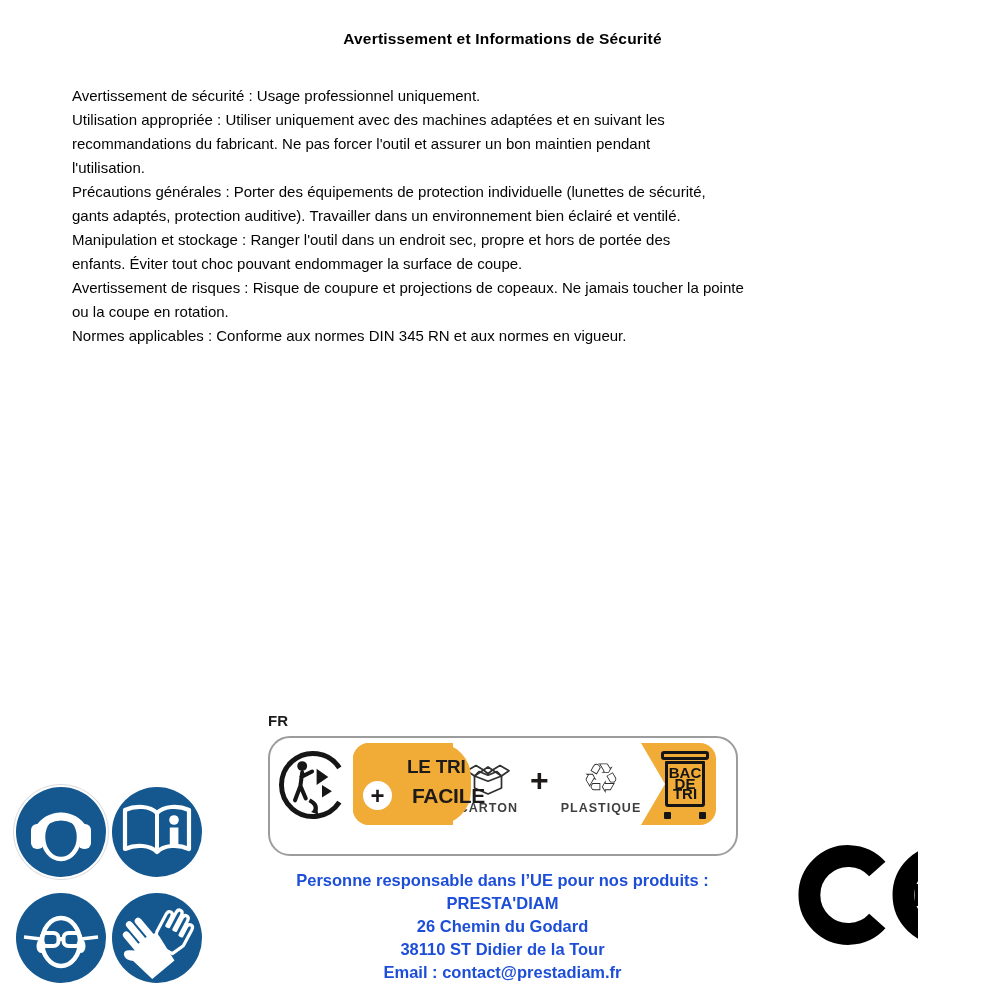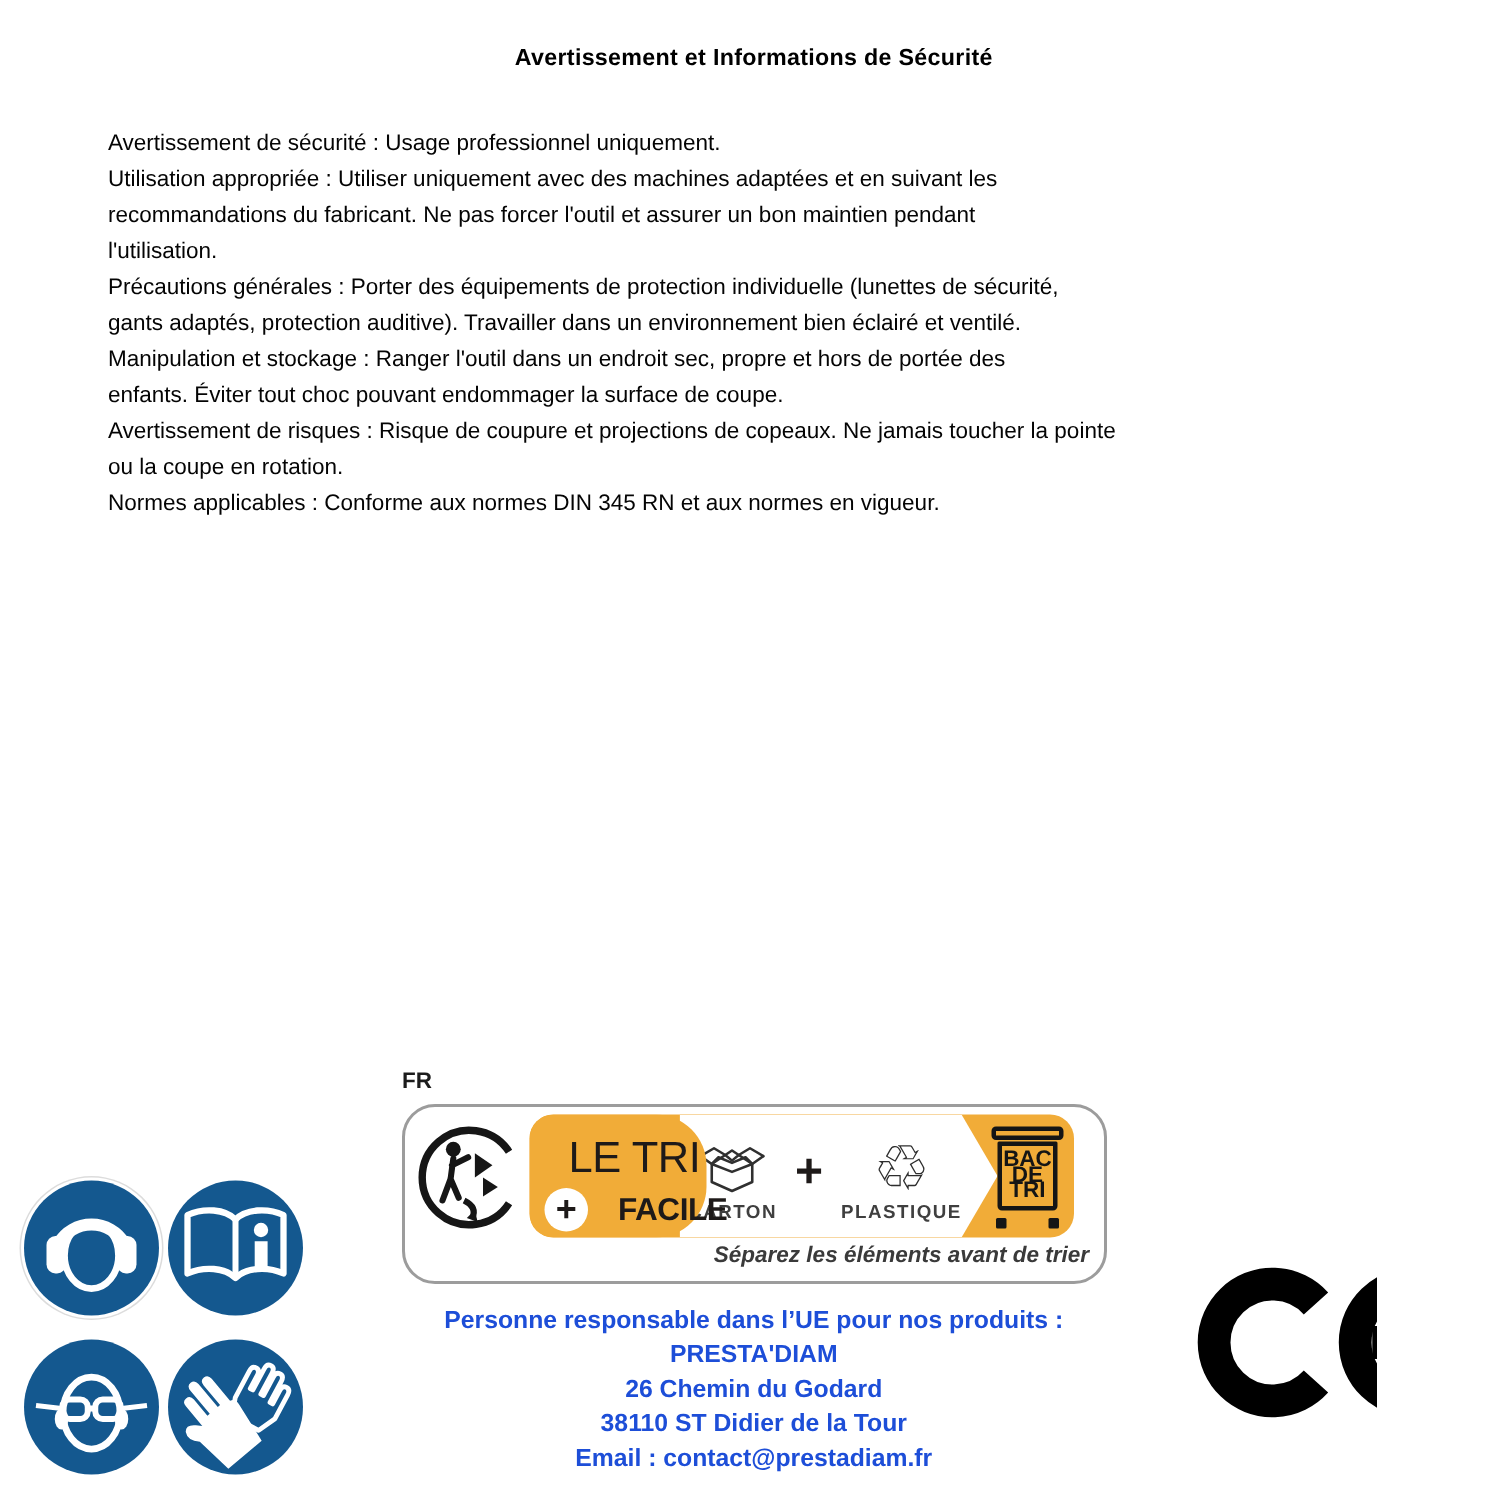--- a/index.html
+++ b/index.html
@@ -25,21 +25,21 @@
   .tri-box{position:absolute;left:268px;top:736px;width:466px;height:116px;background:#fff;
            border:2px solid #9c9c9c;border-radius:22px;}
   .triman{position:absolute;left:7px;top:9px;width:72px;height:76px;}
   .banner{position:absolute;left:83px;top:5px;width:363px;height:82px;background:#F1AC38;
           border-radius:16px;overflow:hidden;}
   .white-mid{position:absolute;left:100px;top:0;bottom:0;width:212px;background:#fff;
              clip-path:polygon(0 0,calc(100% - 24px) 0,100% 50%,calc(100% - 24px) 100%,0 100%);
              display:flex;align-items:center;justify-content:center;gap:12px;padding-right:18px;box-sizing:border-box;}
   .yellow-cap{position:absolute;left:0;top:0;bottom:0;width:118px;background:#F1AC38;
               border-radius:0 34px 34px 0;padding:13px 0 0 10px;box-sizing:border-box;color:#1e1a19;}
-  .letri{font-size:29px;font-weight:normal;letter-spacing:-.3px;margin-left:16px;}
+  .letri{font-size:19px;font-weight:bold;letter-spacing:-.3px;margin-left:44px;}
   .facile-row{display:flex;align-items:center;margin-top:3px;}
   .plus-circle{width:29px;height:29px;border-radius:50%;background:#fff;color:#1e1a19;
                display:flex;align-items:center;justify-content:center;font-size:24px;font-weight:bold;flex:0 0 auto;}
   .facile{font-size:21px;font-weight:bold;letter-spacing:-.3px;margin-left:20px;}
   .mat-col{display:flex;flex-direction:column;align-items:center;margin-top:4px;}
   .mat-label{font-size:12.5px;font-weight:bold;letter-spacing:1px;color:#3f3f3f;margin-top:1px;}
   .mid-plus{font-size:32px;font-weight:bold;color:#1e1a19;margin-top:-8px;}
   .recy-glyph{font-family:"DejaVu Sans",sans-serif;font-size:42px;line-height:42px;color:#2e2e2e;}
   .carton-svg{width:50px;height:42px;}
   .bin{position:absolute;right:5px;top:8px;width:52px;height:68px;}
@@ -167,21 +167,20 @@
         <div class="bin-body">
           <div class="bin-text">BAC
 DE
 TRI</div>
         </div>
         <div class="wheel l"></div>
         <div class="wheel r"></div>
       </div>
     </div>
 
-    <div class="tagline">Séparez les éléments avant de trier</div>
   </div>
 
   <div class="contact">Personne responsable dans l’UE pour nos produits :
 PRESTA'DIAM
 26 Chemin du Godard
 38110 ST Didier de la Tour
 Email : contact@prestadiam.fr</div>
 
   <svg class="ce" viewBox="0 0 200 106">
     <path d="M83.5,25.6 A41,41 0 1 0 83.5,80.4" stroke="#000" stroke-width="23" fill="none"></path>

